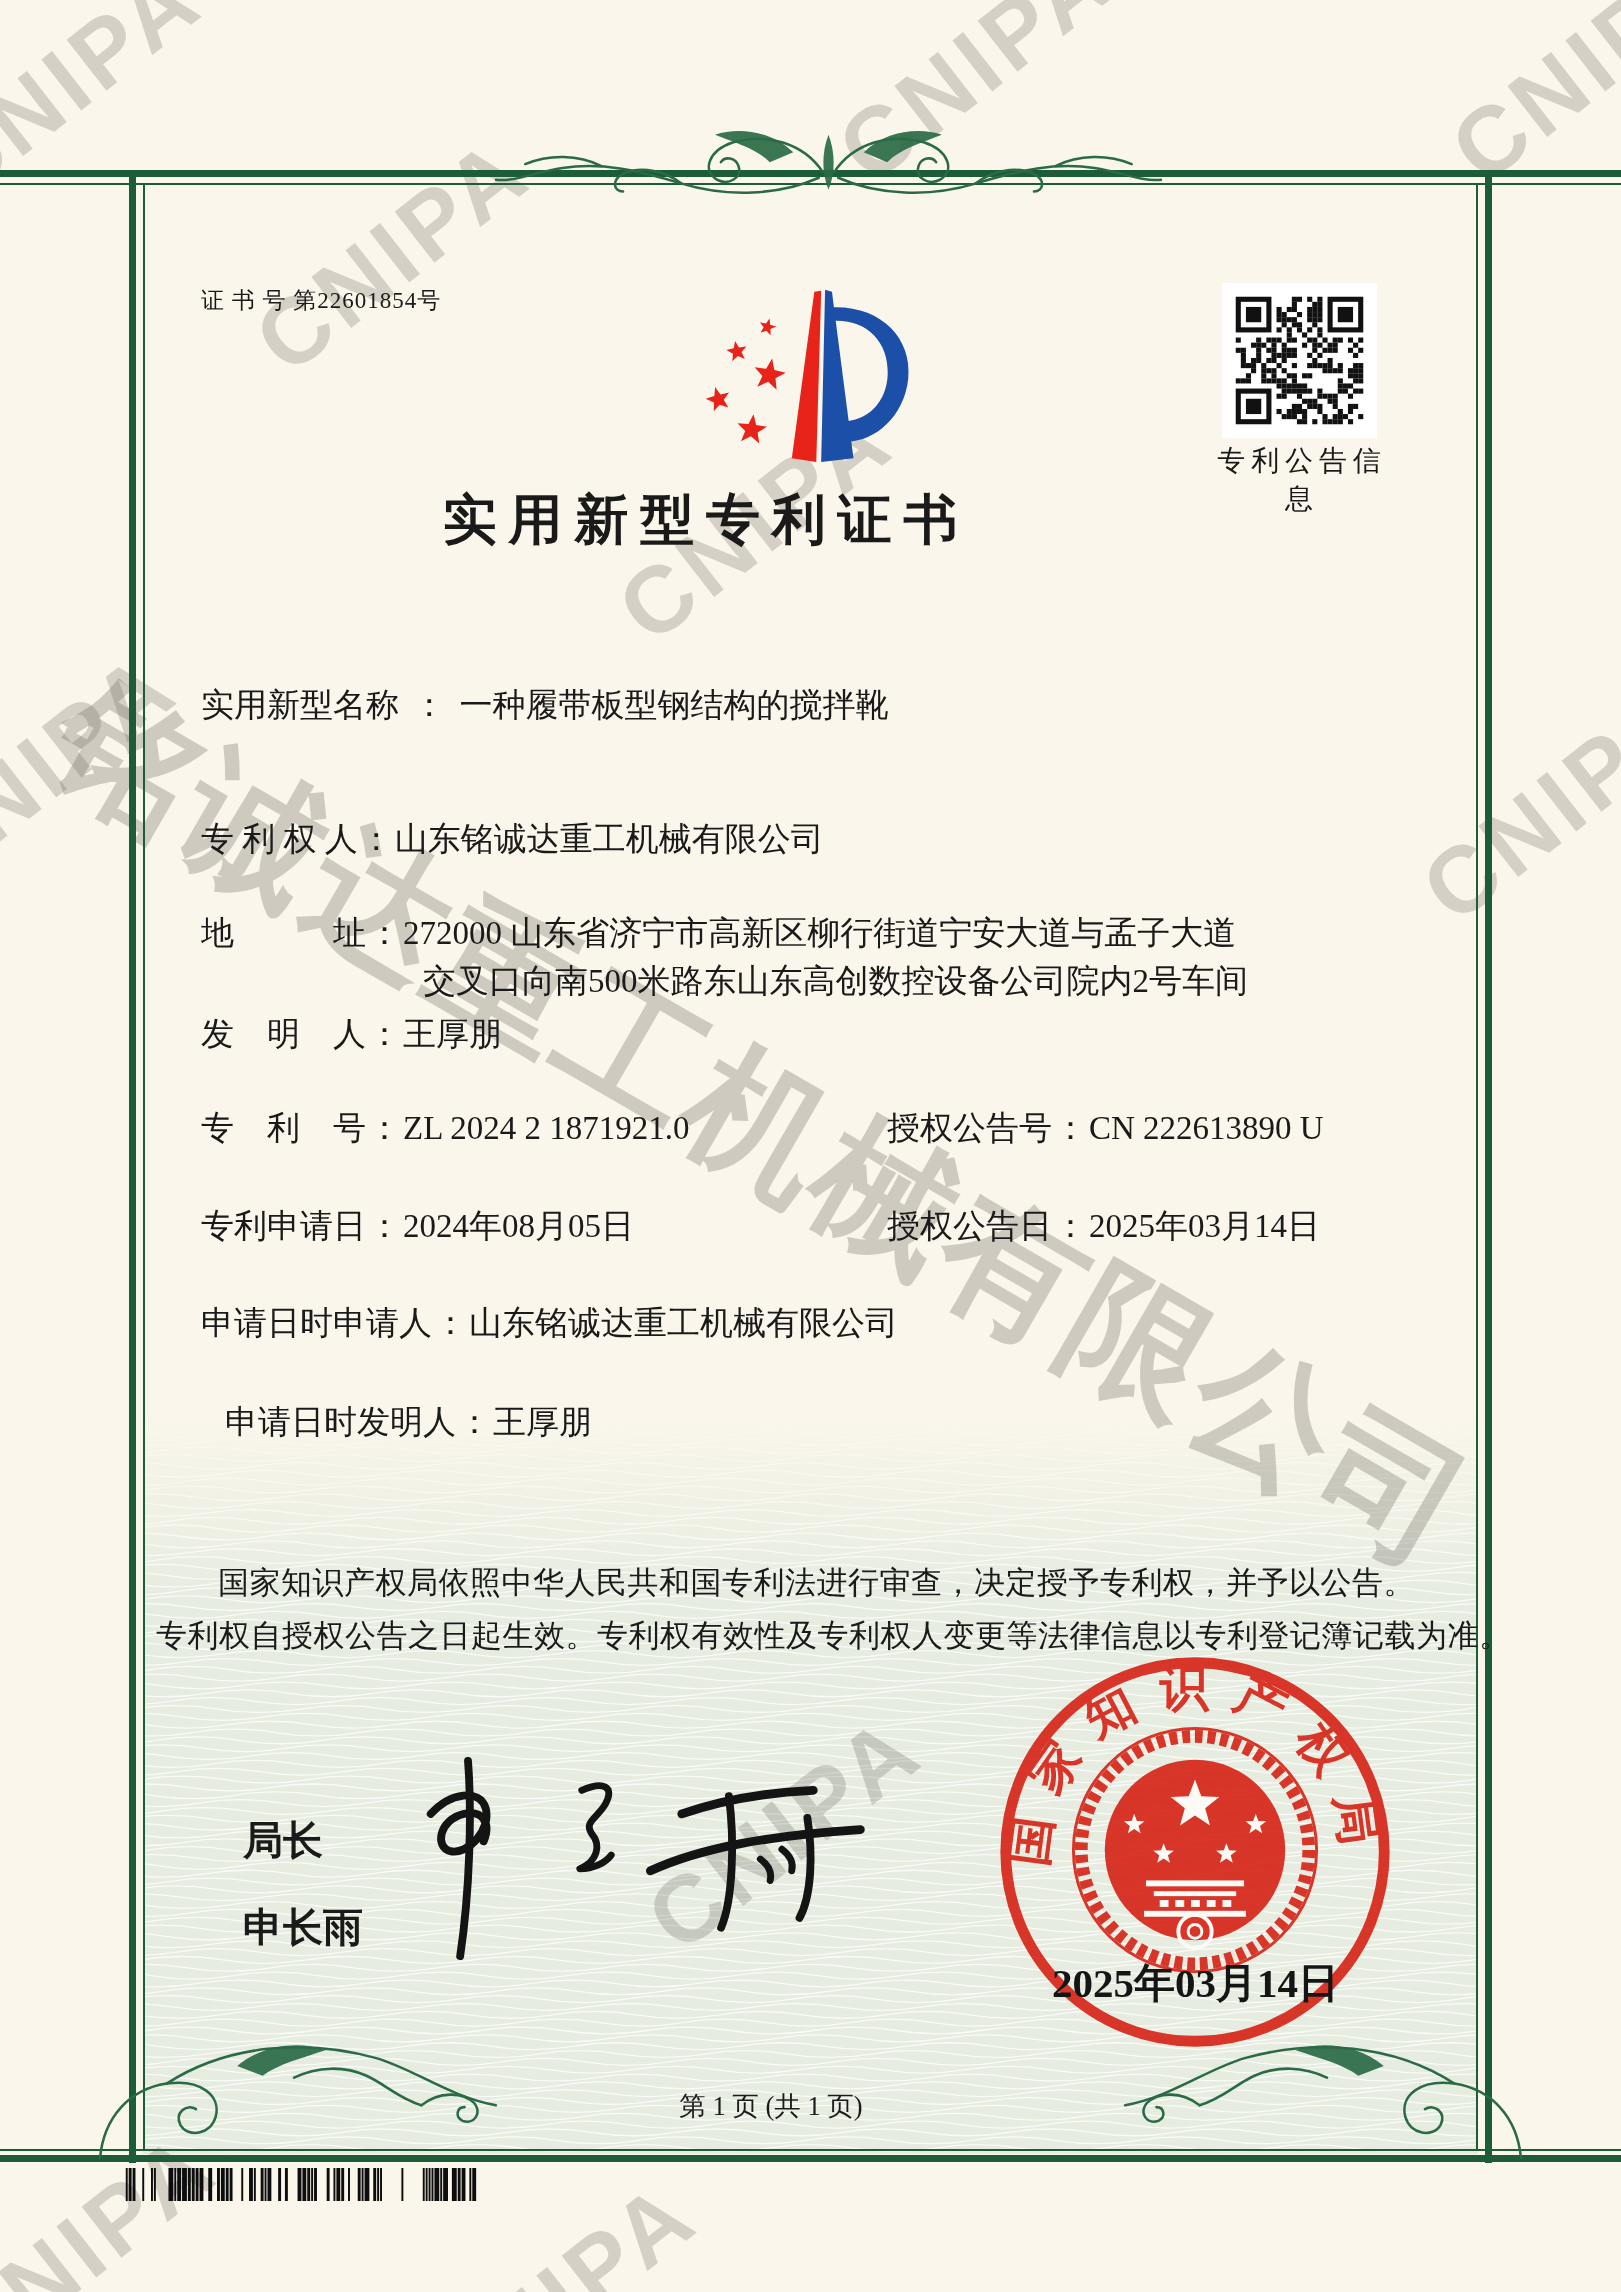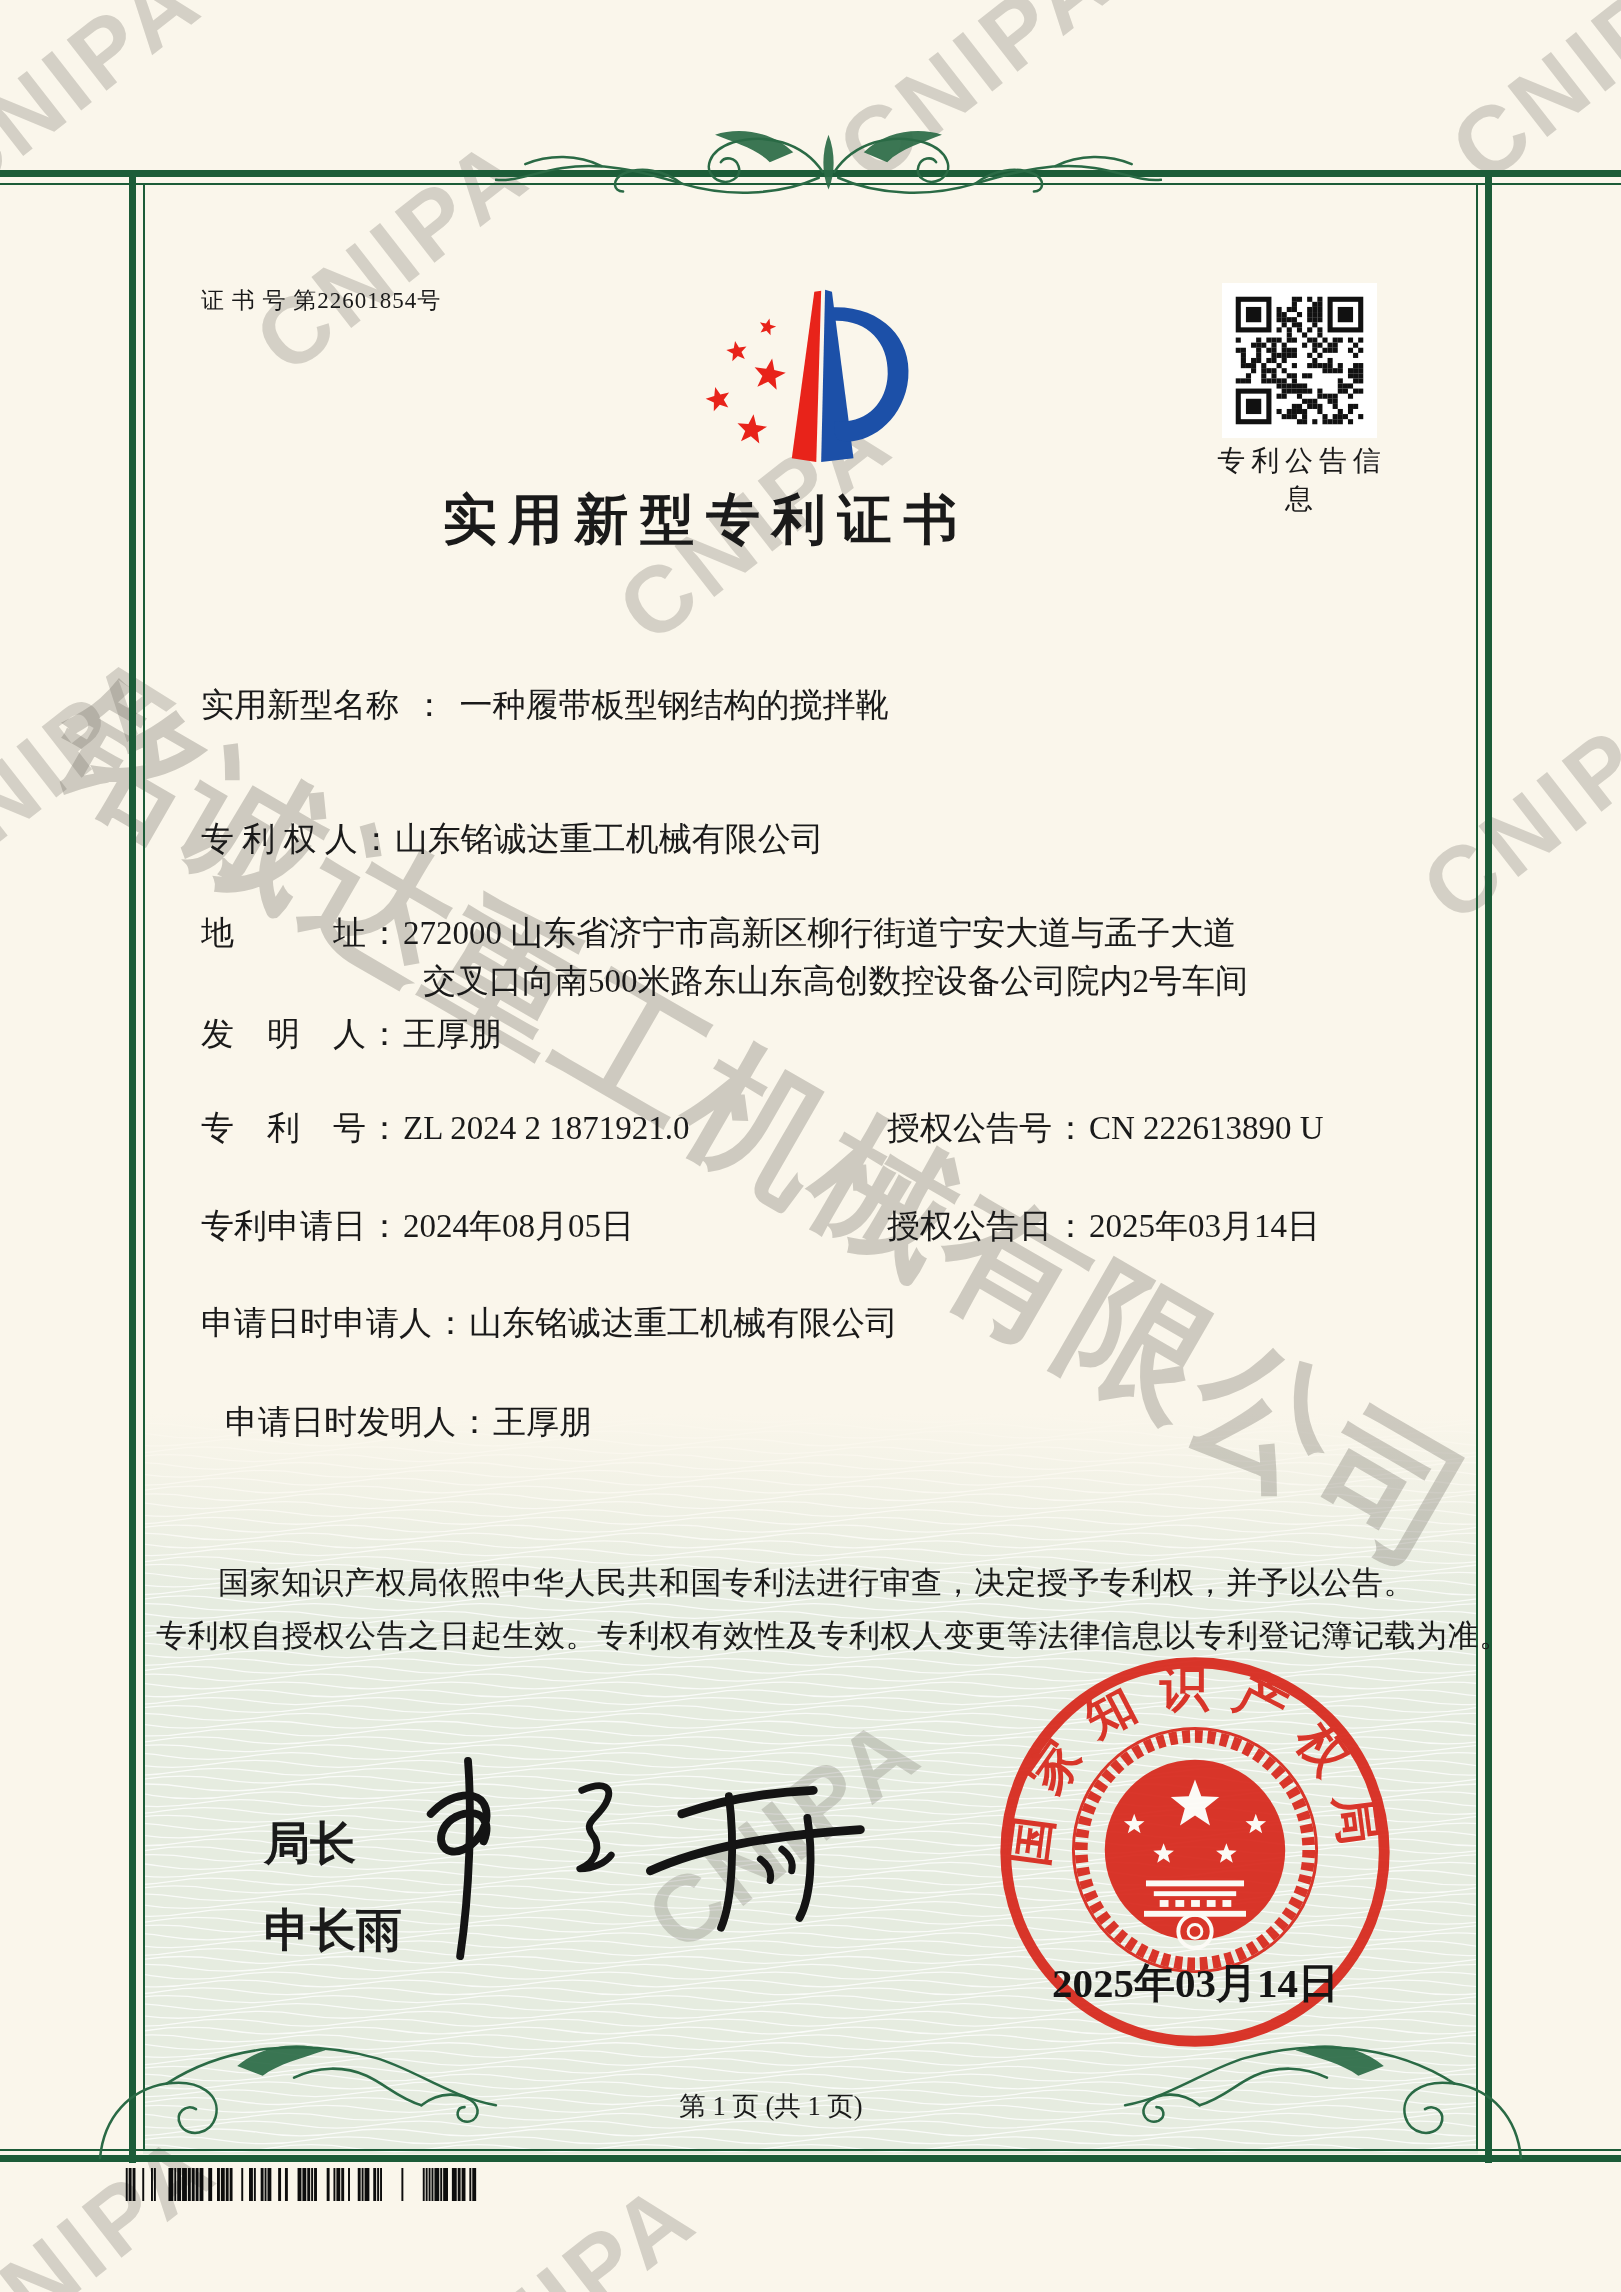--- a/index.html
+++ b/index.html
@@ -48,21 +48,21 @@
   #docTitle{left:0; top:484px; width:1412px; text-align:center; font-size:54px;
     font-weight:bold; letter-spacing:11.8px; z-index:4;}
   
   .row{font-size:33px; z-index:4; white-space:nowrap;}
   .row .colon{padding:0 2px;}
   .row .colon.wide{padding:0 13.7px;}
   
   .legal{font-size:31px; letter-spacing:0.5px; z-index:4; white-space:nowrap;}
   
   .signer{font-family:Liberation Mono, monospace; font-weight:600;
-    font-size:46px; z-index:4;margin-left:21px;}
+    font-size:40px; z-index:4;}
   #sigSvg{left:417px; top:1753px; z-index:4;}
   #sigSvg path{stroke:#141414; stroke-linecap:round; stroke-linejoin:round; fill:none;}
   
   #seal{left:993px; top:1650px; z-index:5; opacity:.93;}
   #sealDate{left:1019px; top:1956px; width:353px; text-align:center; font-size:41px;
     font-weight:bold; color:#151515; z-index:6;}
   
   #pageInfo{left:0; top:2088px; width:1542px; text-align:center; font-size:26.5px; z-index:4;}
   #barcode{left:118px; top:2168px; z-index:4;}
 </style>

